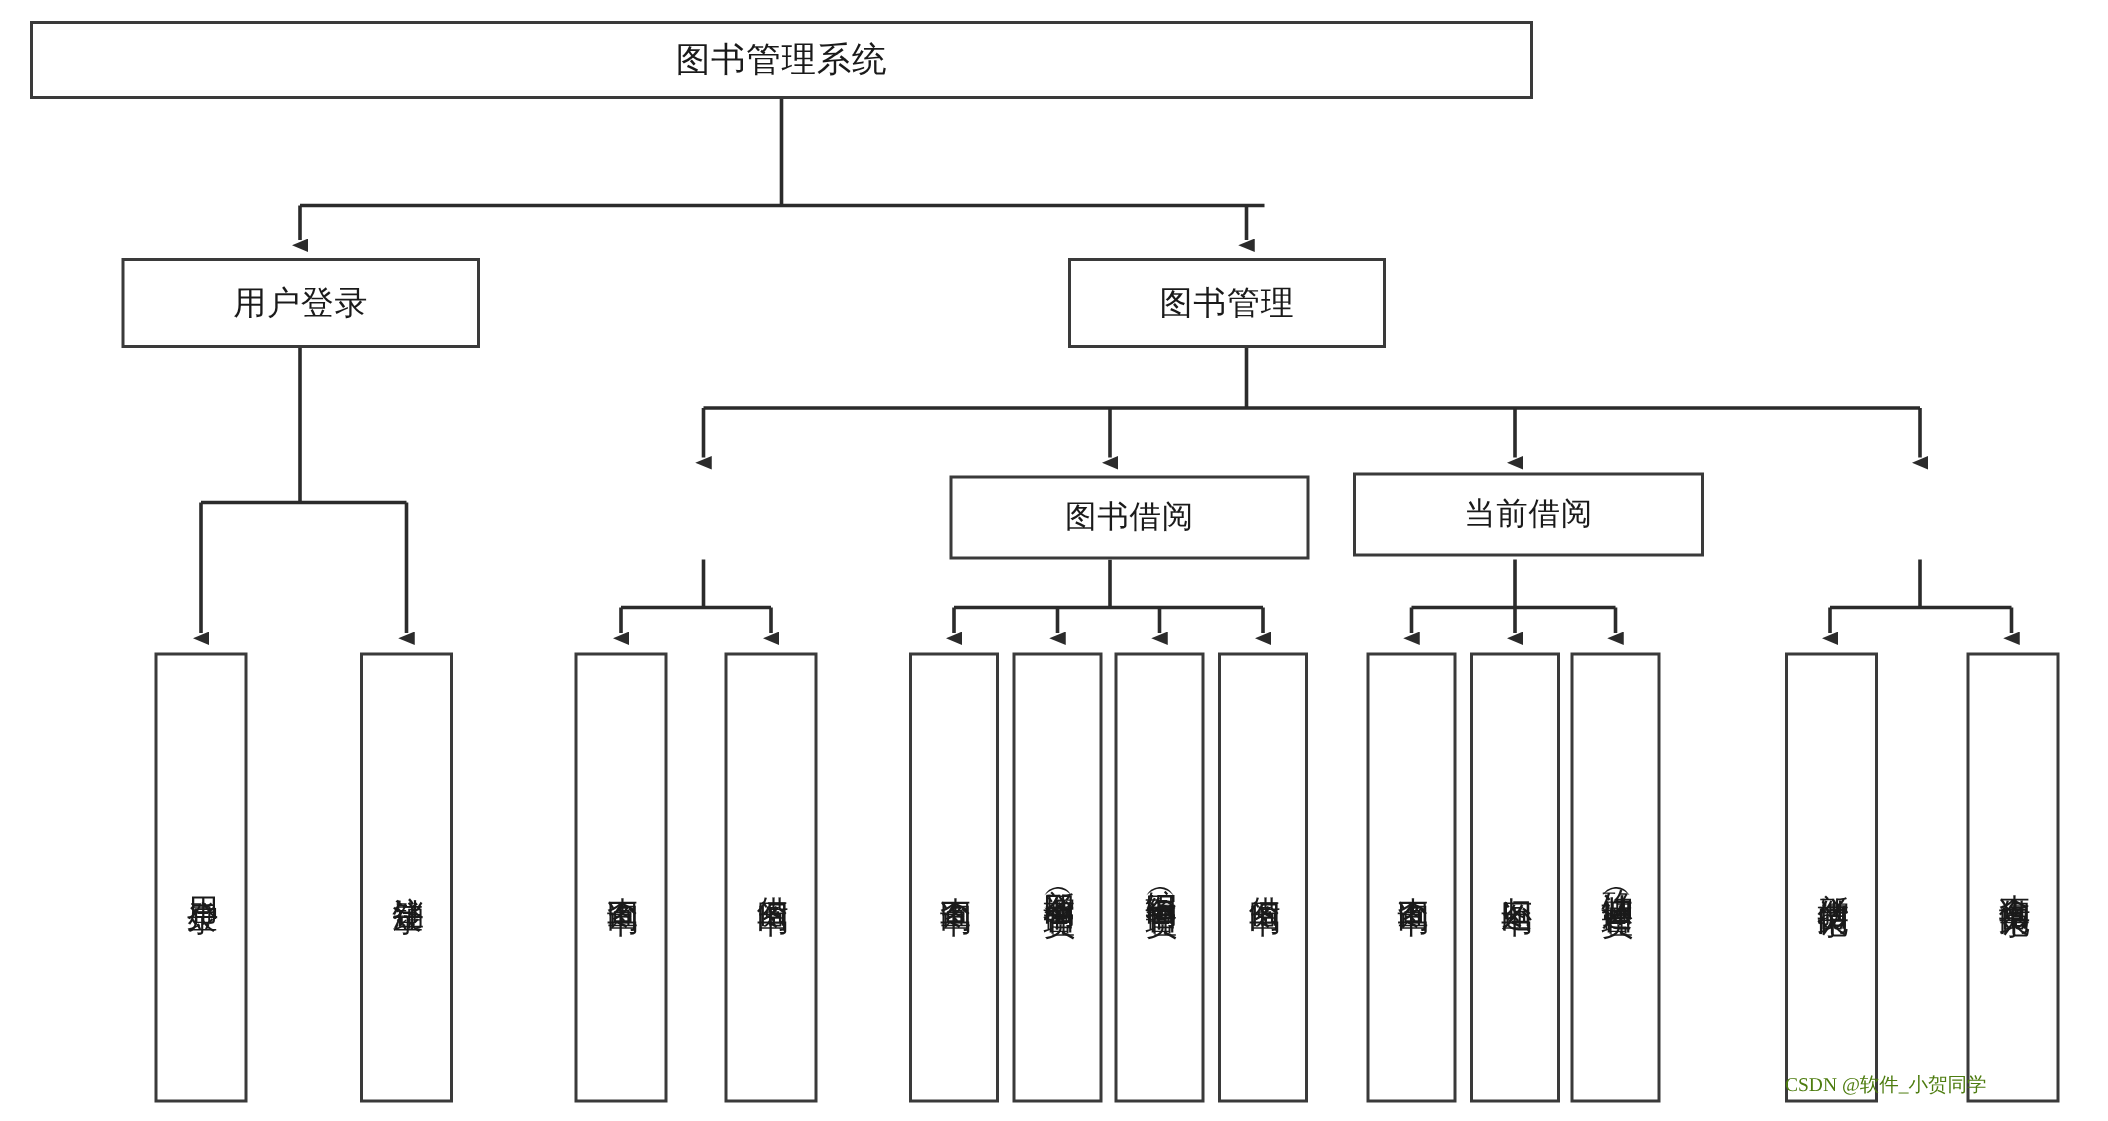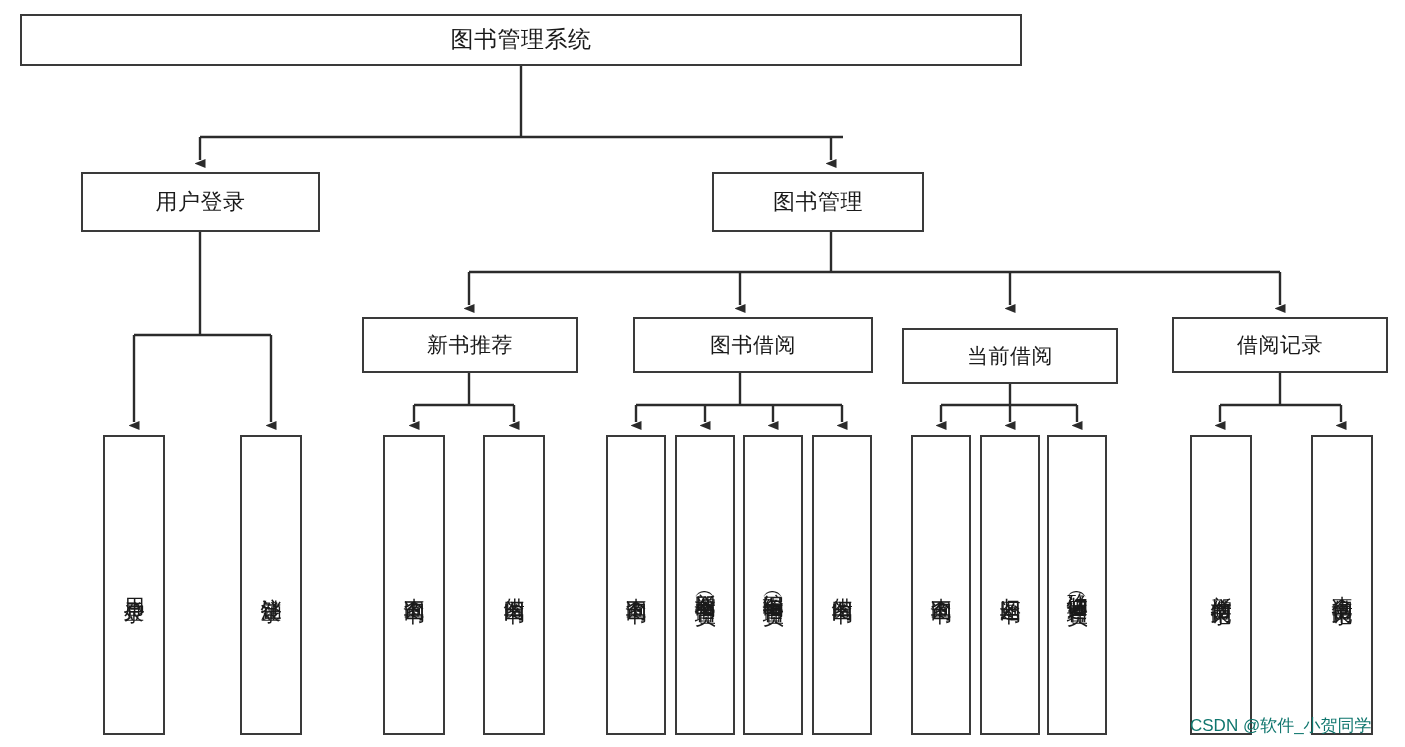--- a/index.html
+++ b/index.html
@@ -61,25 +61,25 @@
     writing-mode: vertical-rl;
     text-orientation: upright;
     line-height: 1.25;
     letter-spacing: 2px;
     white-space: nowrap;
   }
   .watermark {
     position: absolute;
     left: 1190px;
     top: 714px;
-    font-size: 17px;
-    color: #0f766e;
+    font-size: 13px;
+    color: #4d7c0f;
     white-space: nowrap;
     z-index: 3;
-    font-family: Liberation Sans, sans-serif;
+    font-family: Liberation Serif, serif;
   }
 </style>
 </head>
 <body>
 
 <div id="diagram">
 
   <svg id="edges" viewBox="0 0 1405 747" width="1405" height="747" xmlns="http://www.w3.org/2000/svg">
     <defs>
       <marker id="arrow" markerWidth="9" markerHeight="11" refX="1" refY="5.5" orient="auto" markerUnits="userSpaceOnUse">
@@ -134,31 +134,25 @@
     <span class="label">图书管理系统</span>
   </div>
 
   <div class="node level2" style="left:81px; top:172px; width:239px; height:60px;">
     <span class="label">用户登录</span>
   </div>
   <div class="node level2" style="left:712px; top:172px; width:212px; height:60px;">
     <span class="label">图书管理</span>
   </div>
 
-  <div class="node level3" style="left:362px; top:317px; width:216px; height:56px;">
-    <span class="label">新书推荐</span>
-  </div>
   <div class="node level3" style="left:633px; top:317px; width:240px; height:56px;">
     <span class="label">图书借阅</span>
   </div>
-  <div class="node level3" style="left:902px; top:328px; width:216px; height:56px;">
+  <div class="node level3" style="left:902px; top:315px; width:234px; height:56px;">
     <span class="label">当前借阅</span>
-  </div>
-  <div class="node level3" style="left:1172px; top:317px; width:216px; height:56px;">
-    <span class="label">借阅记录</span>
   </div>
 
   <div class="node leaf" style="left:103px; top:435px; width:62px; height:300px;">
     <span class="label">用户登录</span>
   </div>
   <div class="node leaf" style="left:240px; top:435px; width:62px; height:300px;">
     <span class="label">注销登录</span>
   </div>
 
   <div class="node leaf" style="left:383px; top:435px; width:62px; height:300px;">

